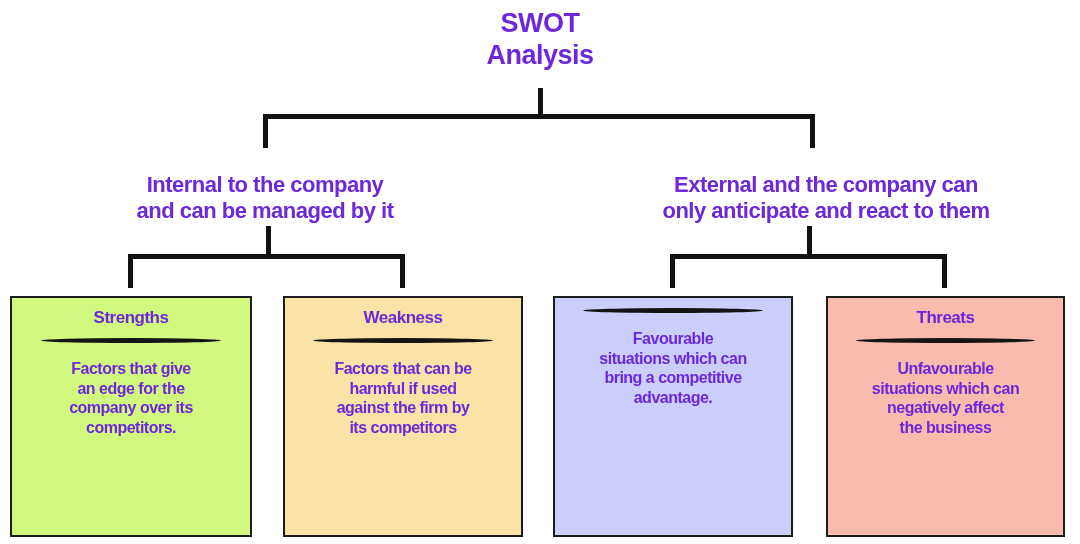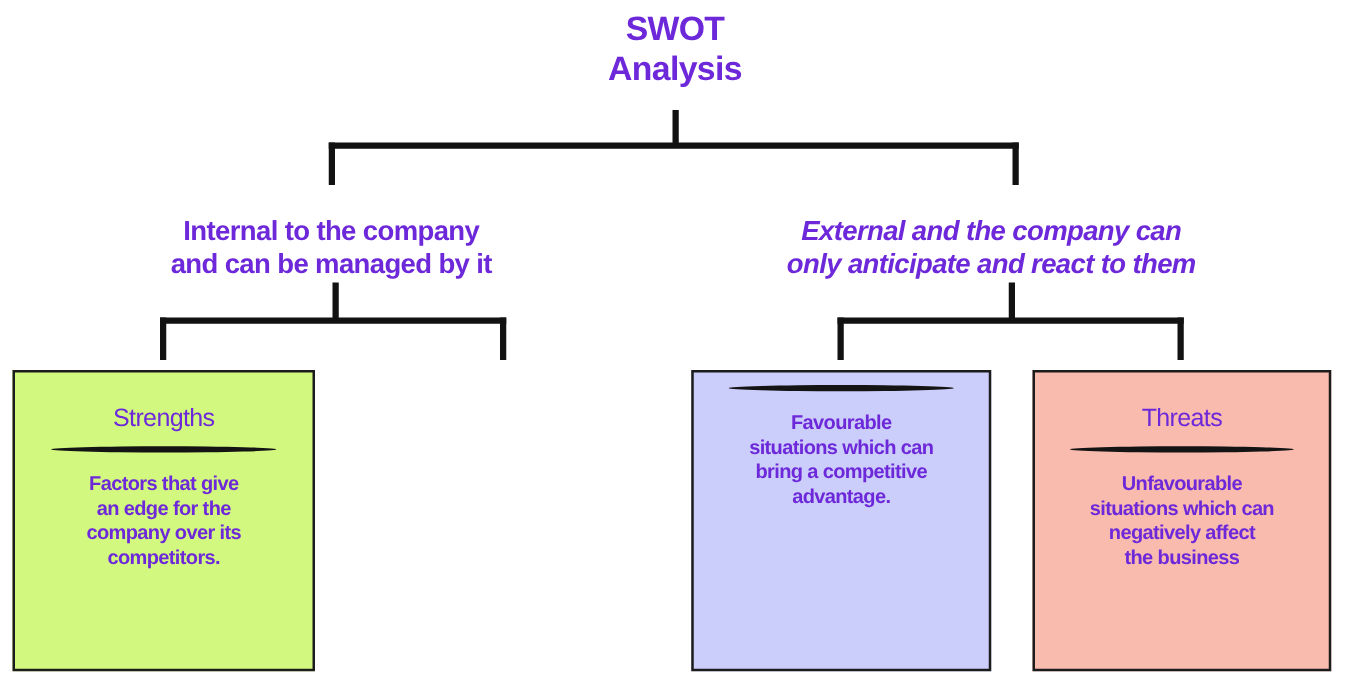--- a/index.html
+++ b/index.html
@@ -38,34 +38,34 @@
     width: 420px;
     text-align: center;
     font-size: 22px;
     font-weight: bold;
     line-height: 1.18;
     letter-spacing: -0.5px;
     white-space: pre-line;
     margin-top: 16px;
   }
   .branch-label.internal { left: 55px; }
-  .branch-label.external { left: 583px; font-style: italic; }
+  .branch-label.external { left: 616px; }
   .swot-box {
     position: absolute;
     top: 296px;
     height: 237px;
     border: 2px solid #1c1c1c;
     box-sizing: content-box;
     text-align: center;
     padding-top: 0;
   }
   .swot-box .box-title {
-    margin-top: 26px;
-    font-size: 20px;
-    font-weight: normal;
+    margin-top: 10px;
+    font-size: 17px;
+    font-weight: bold;
     letter-spacing: -0.5px;
   }
   .swot-box .underline {
     margin: 10px auto 0 auto;
     width: 76%;
     height: 5px;
     background: #141414;
     border-radius: 50%;
   }
   .swot-box .box-desc {
@@ -128,20 +128,28 @@
 
   <div class="swot-box box-strengths" style="background: rgb(211, 248, 127);">
     <div class="box-title">Strengths</div>
     <div class="underline"></div>
     <div class="box-desc">Factors that give
 an edge for the
 company over its
 competitors.</div>
   </div>
 
+  <div class="swot-box box-weakness" style="background: rgb(251, 227, 167);">
+    <div class="box-title">Weakness</div>
+    <div class="underline"></div>
+    <div class="box-desc">Factors that can be
+harmful if used
+against the firm by
+its competitors</div>
+  </div>
 
   <div class="swot-box box-opportunities" style="background: rgb(203, 205, 250);">
     <div class="underline"></div>
     <div class="box-desc">Favourable
 situations which can
 bring a competitive
 advantage.</div>
   </div>
 
   <div class="swot-box box-threats" style="background: rgb(248, 187, 174);">

